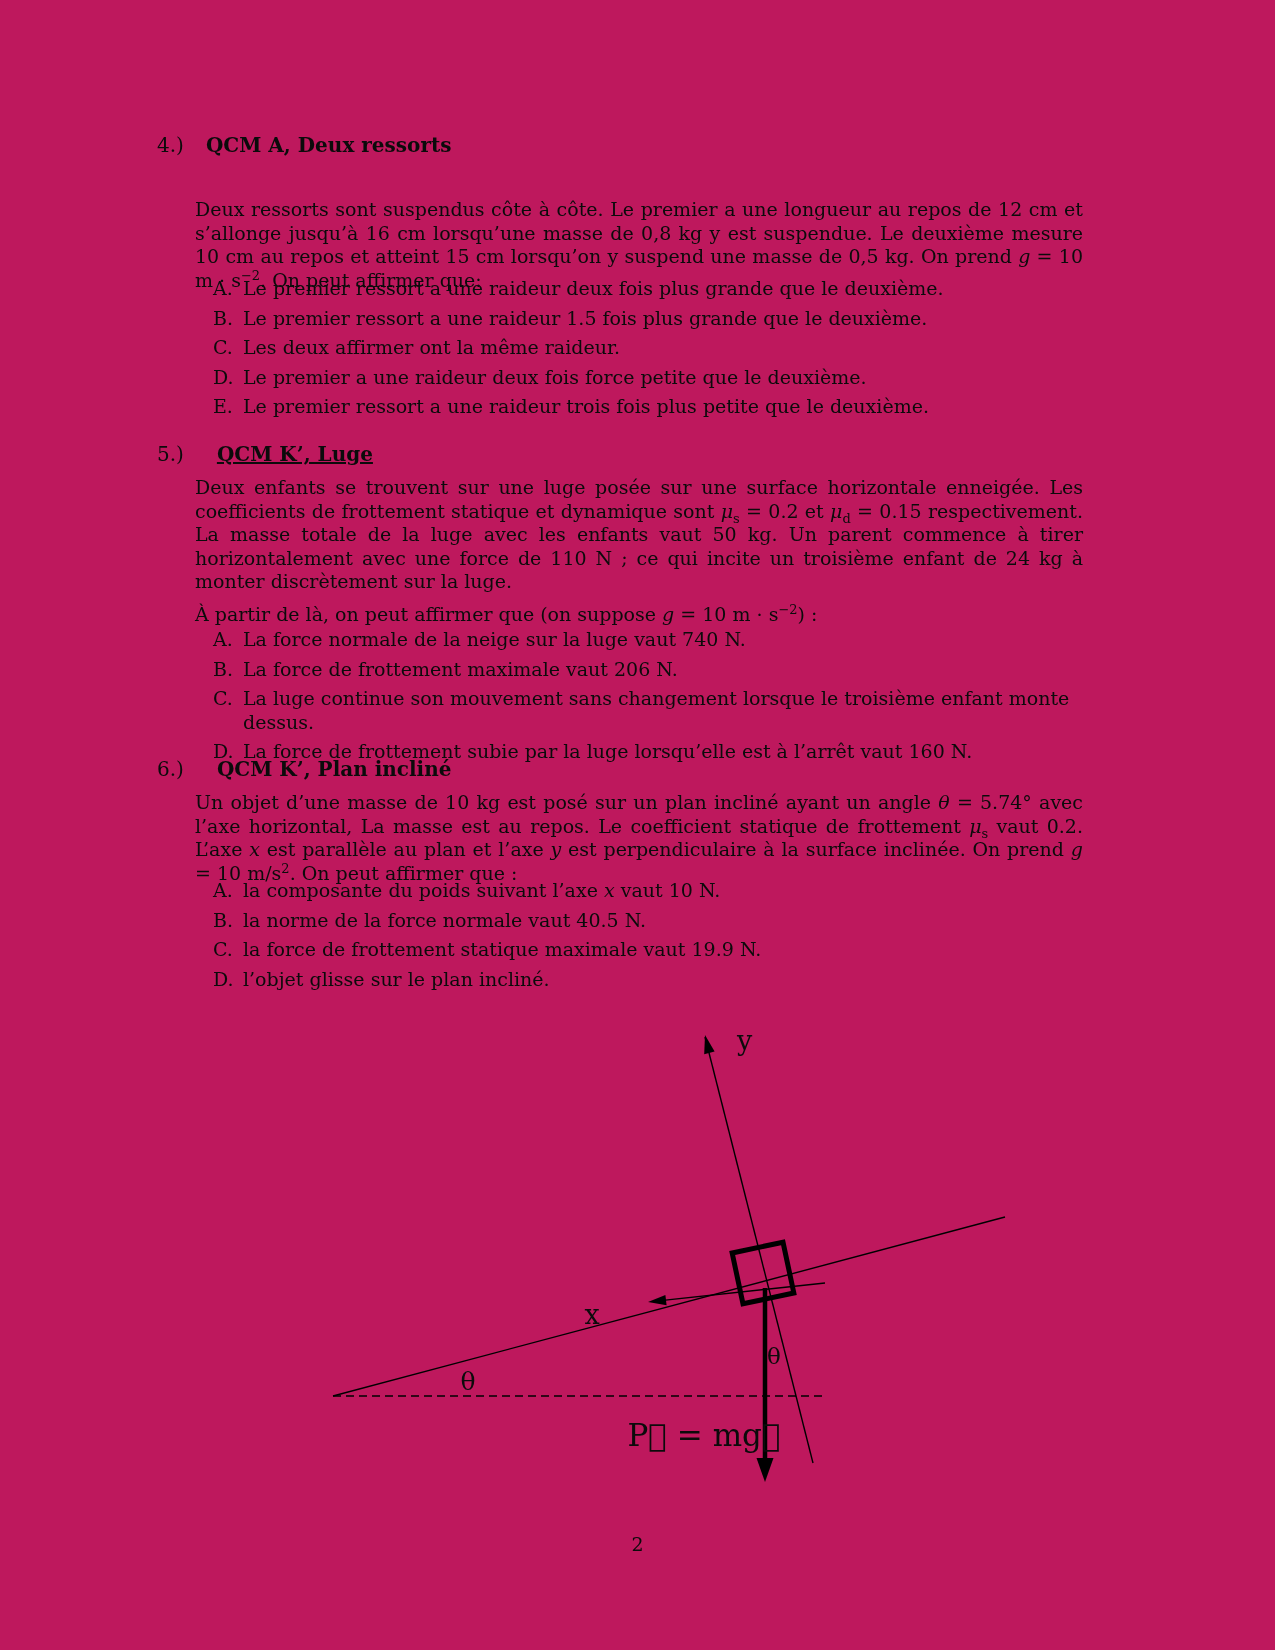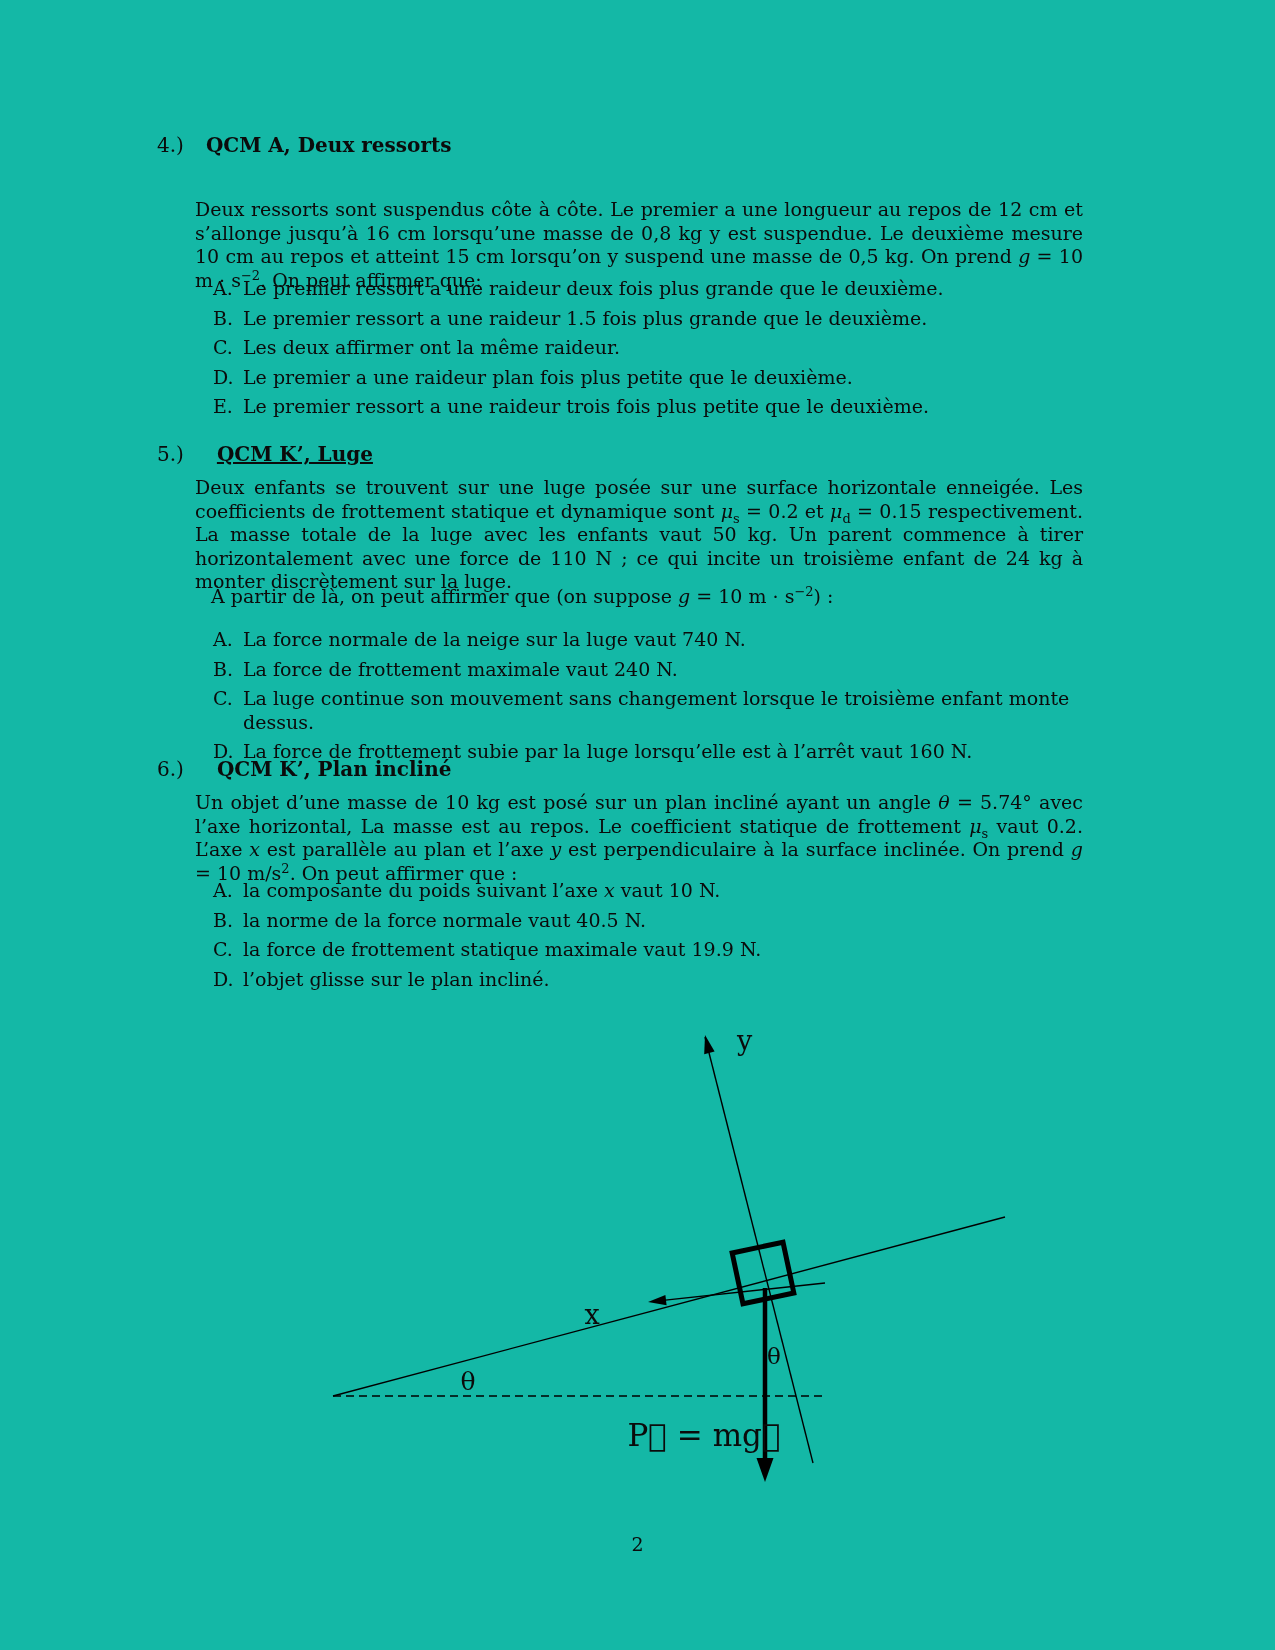--- a/index.html
+++ b/index.html
@@ -1,21 +1,21 @@
 <!DOCTYPE html>
 <html><head>
 <meta charset="utf-8">
 <style>
   html, body { margin: 0; padding: 0; background: #e8e8e8; }
   .page {
     position: relative;
     width: 1275px;
     height: 1650px;
     margin: 0 auto;
-    background: #14b8a6;
+    background: #be185d;
     color: #0b0b0b;
     font-family: "DejaVu Serif", "Liberation Serif", serif;
     font-size: 19px;
     line-height: 23.5px;
     overflow: hidden;
   }
   .abs { position: absolute; }
   .sec-head {
     left: 157px;
     font-size: 20px;
@@ -63,41 +63,41 @@
     <div class="opt-row">
       <span class="opt-label">B.</span>
       <span class="opt-text">Le premier ressort a une raideur 1.5 fois plus grande que le deuxième.</span>
     </div>
     <div class="opt-row">
       <span class="opt-label">C.</span>
       <span class="opt-text">Les deux affirmer ont la même raideur.</span>
     </div>
     <div class="opt-row">
       <span class="opt-label">D.</span>
-      <span class="opt-text">Le premier a une raideur plan fois plus petite que le deuxième.</span>
+      <span class="opt-text">Le premier a une raideur deux fois force petite que le deuxième.</span>
     </div>
     <div class="opt-row">
       <span class="opt-label">E.</span>
       <span class="opt-text">Le premier ressort a une raideur trois fois plus petite que le deuxième.</span>
     </div>
   </div>
 
   <div class="abs sec-head s56" style="top:442px;text-decoration:underline;">
     <span class="num">5.)</span><span class="title">QCM K’, Luge</span>
   </div>
   <div class="abs para" style="top:476px;">Deux enfants se trouvent sur une luge posée sur une surface horizontale enneigée.  Les coefficients de frottement statique et dynamique sont <i>μ</i><sub>s</sub> = 0.2 et <i>μ</i><sub>d</sub> = 0.15 respectivement.  La masse totale de la luge avec les enfants vaut 50 kg.  Un parent commence à tirer horizontalement avec une force de 110 N ; ce qui incite un troisième enfant de 24 kg à monter discrètement sur la luge.</div>
-  <div class="abs para" style="top:585px;margin-left:16px;">À partir de là, on peut affirmer que (on suppose <i>g</i> = 10 m · s<sup>−2</sup>) :</div>
+  <div class="abs para" style="top:603px;">À partir de là, on peut affirmer que (on suppose <i>g</i> = 10 m · s<sup>−2</sup>) :</div>
   <div class="abs options" style="top:628px;">
     <div class="opt-row">
       <span class="opt-label">A.</span>
       <span class="opt-text">La force normale de la neige sur la luge vaut 740 N.</span>
     </div>
     <div class="opt-row">
       <span class="opt-label">B.</span>
-      <span class="opt-text">La force de frottement maximale vaut 240 N.</span>
+      <span class="opt-text">La force de frottement maximale vaut 206 N.</span>
     </div>
     <div class="opt-row">
       <span class="opt-label">C.</span>
       <span class="opt-text">La luge continue son mouvement sans changement lorsque le troisième enfant monte dessus.</span>
     </div>
     <div class="opt-row">
       <span class="opt-label">D.</span>
       <span class="opt-text">La force de frottement subie par la luge lorsqu’elle est à l’arrêt vaut 160 N.</span>
     </div>
   </div>

